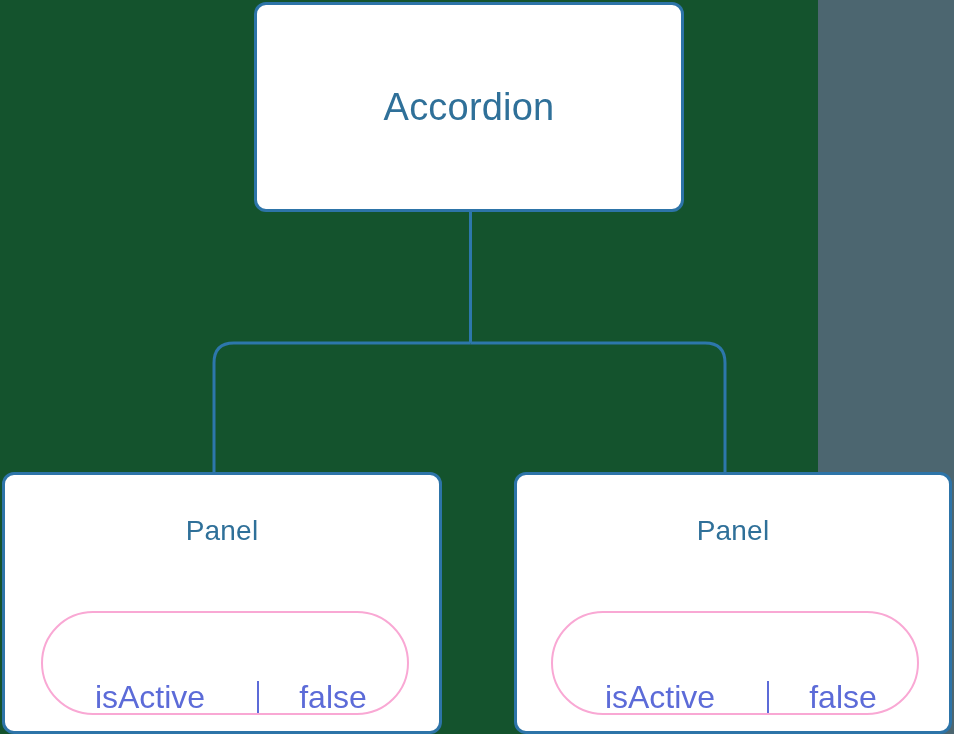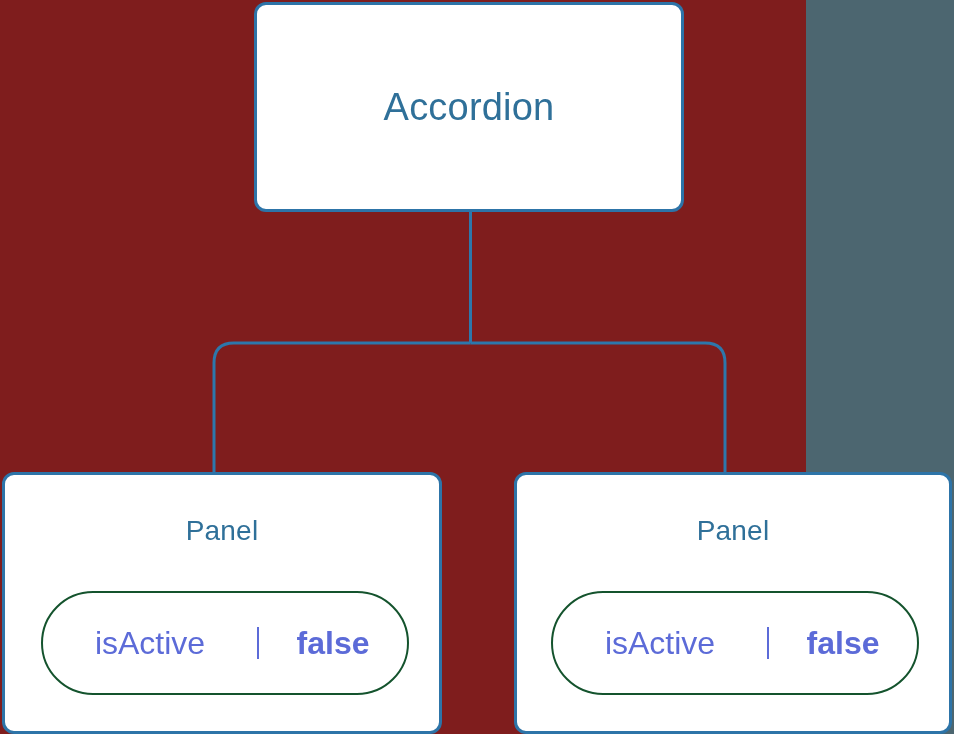--- a/index.html
+++ b/index.html
@@ -12,21 +12,22 @@
     height: 734px;
     overflow: hidden;
     font-family: "Liberation Sans", sans-serif;
     background: #4c6670;
   }
 
   #diagram {
     position: relative;
     width: 806px;
     height: 734px;
-    background: #7f1d1d;
+    background: #14532d;
+    padding-left: 12px;
   }
 
   
   #edges {
     position: absolute;
     left: 0;
     top: 0;
     width: 954px;
     height: 734px;
     pointer-events: none;
@@ -87,26 +88,27 @@
   .node-child-left  .node-title,
   .node-child-right .node-title {
     font-size: 28px;
   }
 
   
   .prop-pill {
     position: absolute;
     box-sizing: border-box;
     height: 104px;
-    border: 2px solid #14532d;
+    border: 2px solid #f9a8d4;
     border-radius: 52px;
     display: flex;
-    align-items: center;
+    align-items: flex-end;
     background: transparent;
     overflow: hidden;
+    margin-top: 20px;
   }
 
   .prop-pill-left  { left: 36px;  top: 116px; width: 368px; }
   .prop-pill-right { left: 34px;  top: 116px; width: 368px; }
 
   .prop-key,
   .prop-value {
     display: flex;
     align-items: center;
     justify-content: center;
@@ -117,21 +119,20 @@
     white-space: nowrap;
   }
 
   .prop-key {
     width: 214px;
     border-right: 2px solid #5c6bd8;
   }
 
   .prop-value {
     flex: 1 1 auto;
-    font-weight: bold;
   }
 </style>
 </head>
 <body>
 
 <div id="diagram">
 
   <svg id="edges" viewBox="0 0 954 734" width="954" height="734" xmlns="http://www.w3.org/2000/svg">
 
     <path d="M 470.5 211 L 470.5 343" fill="none" stroke="#2d77ab" stroke-width="3"></path>

